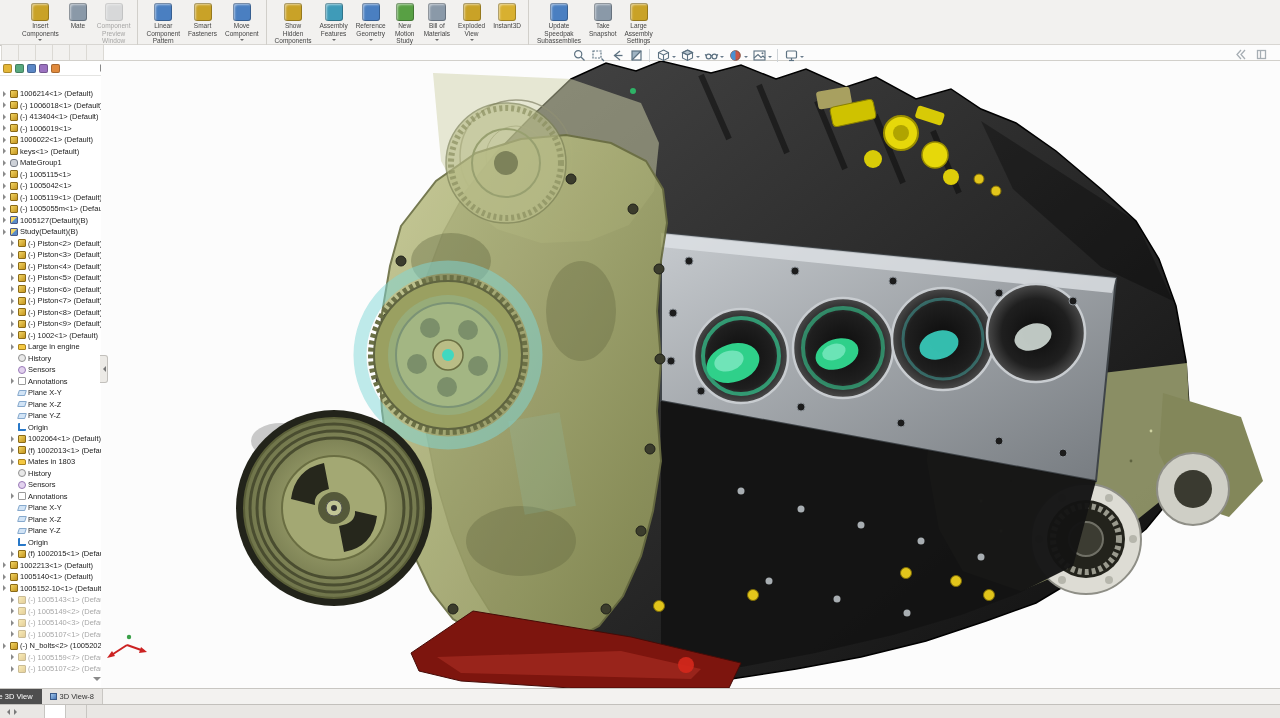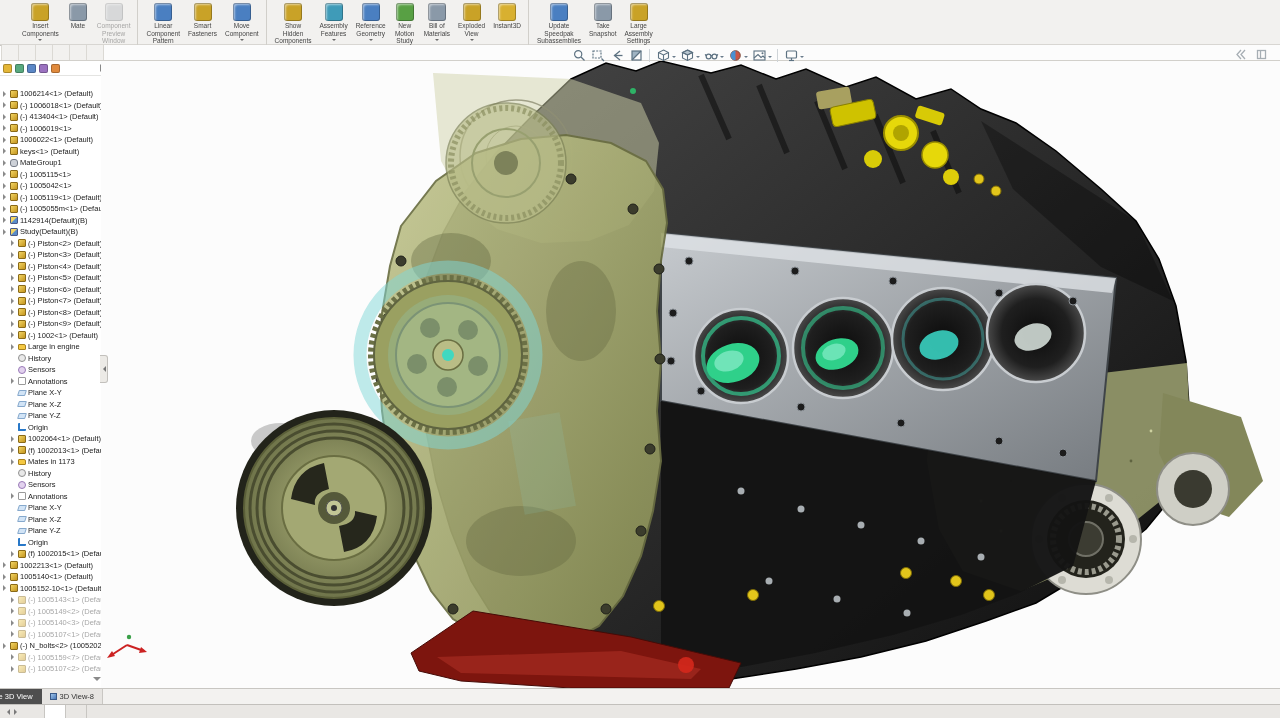--- a/index.html
+++ b/index.html
@@ -370,21 +370,21 @@
         <span class="tlabel">(-) 1005119&lt;1&gt; (Default)</span>
       </div>
       <div class="trow">
         <span class="tarrow"></span>
         <span class="ticon js-icon ic-part"></span>
         <span class="tlabel">(-) 1005055m&lt;1&gt; (Default)</span>
       </div>
       <div class="trow">
         <span class="tarrow"></span>
         <span class="ticon js-icon ic-asm"></span>
-        <span class="tlabel">1142914(Default)(B)</span>
+        <span class="tlabel">1005127(Default)(B)</span>
       </div>
       <div class="trow">
         <span class="tarrow"></span>
         <span class="ticon js-icon ic-asm"></span>
         <span class="tlabel">Study(Default)(B)</span>
       </div>
       <div class="trow" style="padding-left: 10px;">
         <span class="tarrow"></span>
         <span class="ticon js-icon ic-part"></span>
         <span class="tlabel">(-) Piston&lt;2&gt; (Default)</span>
@@ -475,21 +475,21 @@
         <span class="tlabel">1002064&lt;1&gt; (Default)</span>
       </div>
       <div class="trow" style="padding-left: 10px;">
         <span class="tarrow"></span>
         <span class="ticon js-icon ic-part"></span>
         <span class="tlabel">(f) 1002013&lt;1&gt; (Default)</span>
       </div>
       <div class="trow" style="padding-left: 10px;">
         <span class="tarrow"></span>
         <span class="ticon js-icon ic-folder"></span>
-        <span class="tlabel">Mates in 1173</span>
+        <span class="tlabel">Mates in 1803</span>
       </div>
       <div class="trow noarrow" style="padding-left: 10px;">
         <span class="tarrow"></span>
         <span class="ticon js-icon ic-history"></span>
         <span class="tlabel">History</span>
       </div>
       <div class="trow noarrow" style="padding-left: 10px;">
         <span class="tarrow"></span>
         <span class="ticon js-icon ic-sensors"></span>
         <span class="tlabel">Sensors</span>

